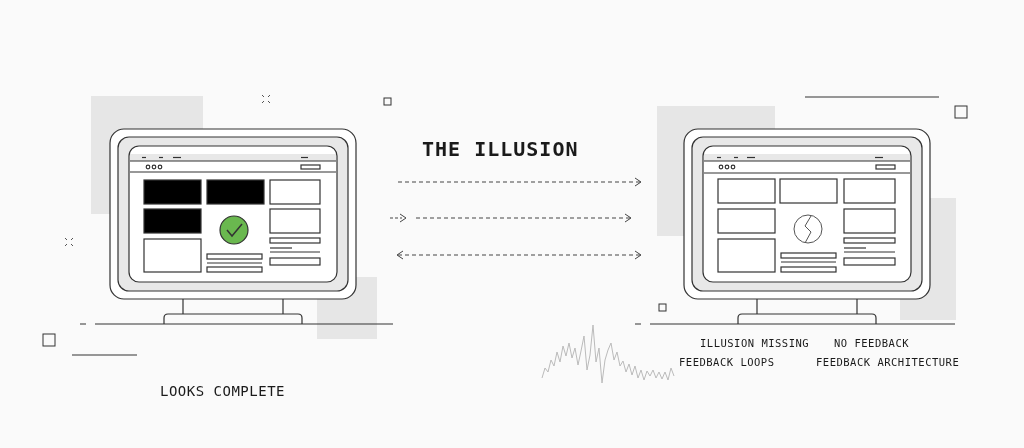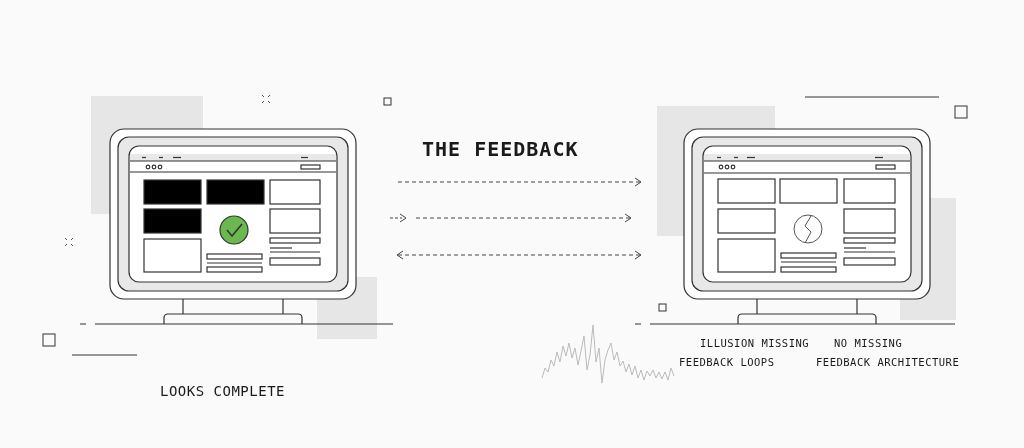--- a/index.html
+++ b/index.html
@@ -138,19 +138,19 @@
     <g>
       <line x1="398" y1="255" x2="640" y2="255" stroke-dasharray="4,3"></line>
       <polyline points="403,251 397,255 403,259"></polyline>
       <polyline points="635,251 641,255 635,259"></polyline>
     </g>
   </g>
 
   <polyline fill="none" stroke="#bbb" stroke-width="1" points="542,378 545,368 548,372 551,360 554,366 557,352 560,362 563,346 566,356 569,343 572,358 575,348 578,365 581,351 584,336 587,370 590,355 593,325 596,362 599,348 602,383 605,360 608,350 611,343 614,360 617,352 620,366 623,361 626,372 629,364 632,375 635,366 638,378 641,370 644,380 647,371 650,376 653,370 656,378 659,372 662,379 665,372 668,380 671,368 674,376"></polyline>
 </svg>
 
-<div class="label title" style="left:422px; top:137px;">THE FEEDBACK</div>
+<div class="label title" style="left:422px; top:137px;">THE ILLUSION</div>
 <div class="label caption" style="left:160px; top:339px;">LOOKS COMPLETE</div>
 
 <div class="label tag" style="left:700px; top:337px;">ILLUSION MISSING</div>
-<div class="label tag" style="left:834px; top:337px;">NO MISSING</div>
+<div class="label tag" style="left:834px; top:337px;">NO FEEDBACK</div>
 <div class="label tag" style="left:679px; top:356px;">FEEDBACK LOOPS</div>
 <div class="label tag" style="left:816px; top:356px;">FEEDBACK ARCHITECTURE</div>
 
 </body></html>

